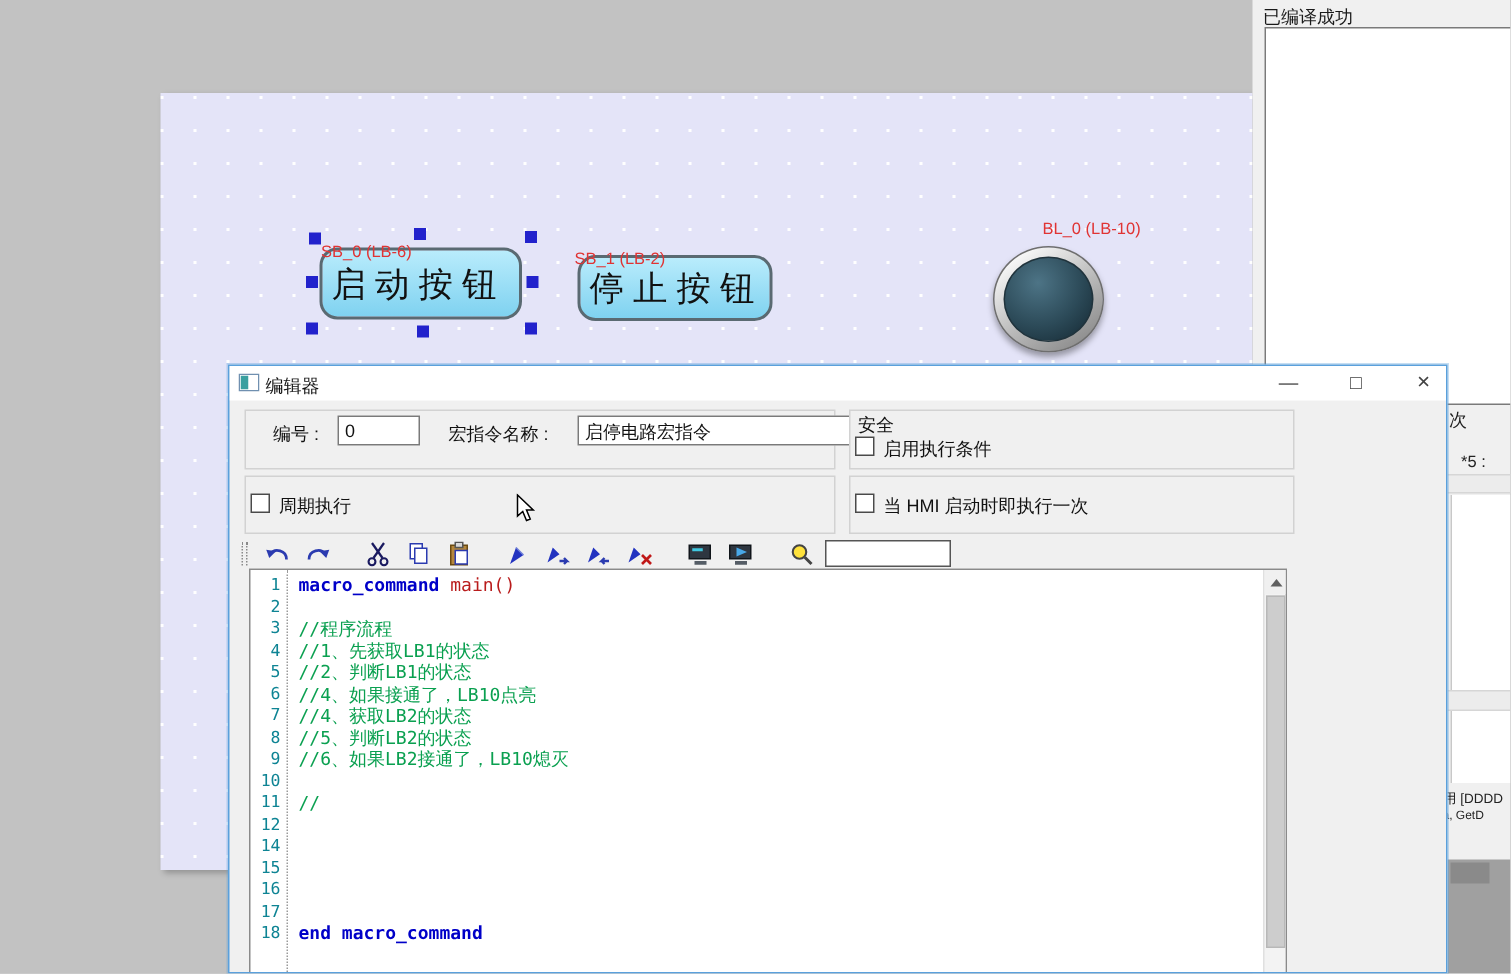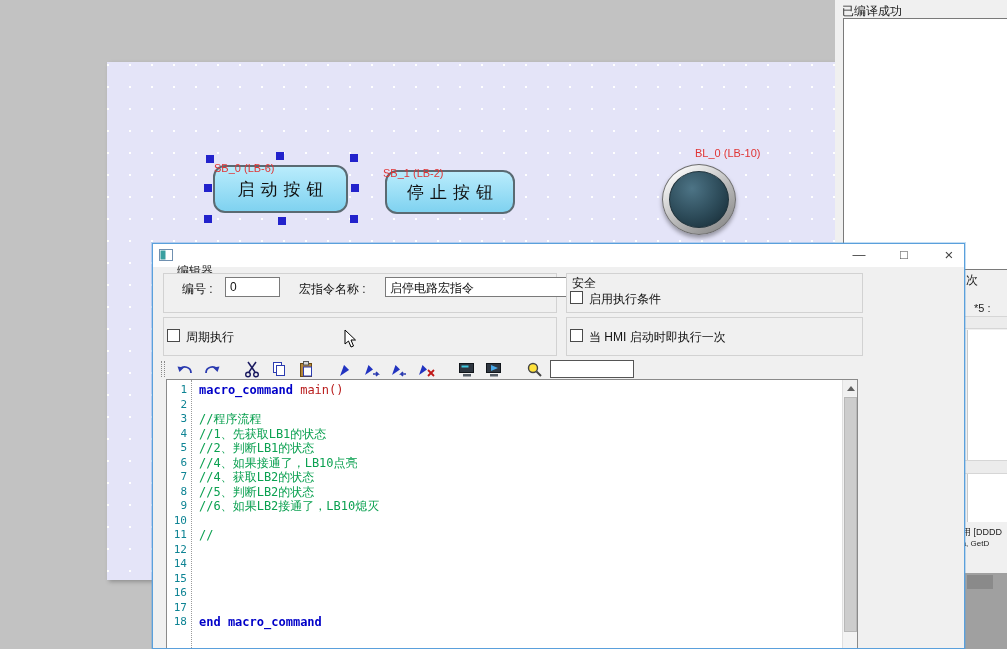--- a/index.html
+++ b/index.html
@@ -8,22 +8,22 @@
   .abs { position:absolute; }
   #screen { position:relative; width:1007px; height:649px; background:#c2c2c2; }
 
   
   #canvas { left:107px; top:62px; width:728px; height:518px; background:#e4e4f8;
             background-image:radial-gradient(circle,#ffffff 1.1px, transparent 1.2px);
             background-size:22px 22px; background-position:12px 14px;
             box-shadow:2px 2px 4px rgba(0,0,0,.25); }
   .hmi-btn { position:absolute; border:2px solid #5a6a72; border-radius:12px;
              background:linear-gradient(#b9ecfc,#7fd2f0);
-             display:flex; align-items:center; justify-content:center;
-             font-size:17px; color:#111; letter-spacing:6px; padding-left:6px;
+             display:flex; align-items:center; justify-content:flex-start;
+             font-size:23px; color:#111; letter-spacing:6px; padding-left:6px;
              font-family:Liberation Mono, monospace; }
   .obj-tag { position:absolute; color:#e03434; font-size:11px; white-space:nowrap;
              font-family:"Liberation Sans",sans-serif; }
   .handle { position:absolute; width:8px; height:8px; background:#2222cc; }
   #lamp-outer { position:absolute; border-radius:50%;
                 background:linear-gradient(145deg,#fdfdfd 10%,#b9b9b9 55%,#7e7e7e 100%);
                 border:1px solid #6e6e6e; box-shadow:0 3px 4px rgba(0,0,0,.35); }
   #lamp-inner { position:absolute; left:6px; top:6px; right:6px; bottom:6px; border-radius:50%;
                 background:radial-gradient(circle at 38% 30%, #4d7486 0%, #2c4a58 55%, #132630 100%);
                 border:1px solid #20333c; }
@@ -38,21 +38,21 @@
           border-top:1px solid #d6d6d6; border-bottom:1px solid #d6d6d6; }
   .white-sliver { position:absolute; left:132px; width:40px; background:#ffffff; }
   #dark-bottom { position:absolute; left:130px; top:573px; width:42px; height:76px; background:#a0a0a0; }
   #dark-blob { position:absolute; left:132px; top:575px; width:26px; height:14px; background:#8a8a8a; }
 
   
   #dialog { left:152px; top:243px; width:813px; height:406px; background:#f0f0f0;
             border:1px solid #5aa0dc; box-shadow:0 0 0 1px rgba(90,160,220,.35);
             overflow:hidden; z-index:10; }
   #titlebar { position:absolute; left:0; top:0; width:100%; height:23px; background:#ffffff; }
-  #dialog-title { position:absolute; left:24px; top:19px; font-size:12px; color:#111; }
+  #dialog-title { position:absolute; left:24px; top:5px; font-size:12px; color:#111; }
   .winbtn { position:absolute; top:0; height:23px; width:36px; text-align:center;
             font-size:13px; color:#444; line-height:22px; }
   .groupbox { position:absolute; border:1px solid #d2d2d2; background:#f0f0f0; }
   .fld-label { position:absolute; font-size:12px; color:#111; white-space:nowrap; }
   .txt-input { position:absolute; background:#fff; border:1px solid #7a7a7a;
                font-size:12px; padding:2px 4px; color:#111; }
   .cbx { position:absolute; width:13px; height:13px; background:#fff; border:1px solid #4a4a4a; }
 
   
   #toolbar { position:absolute; left:8px; top:113px; width:580px; height:24px;

